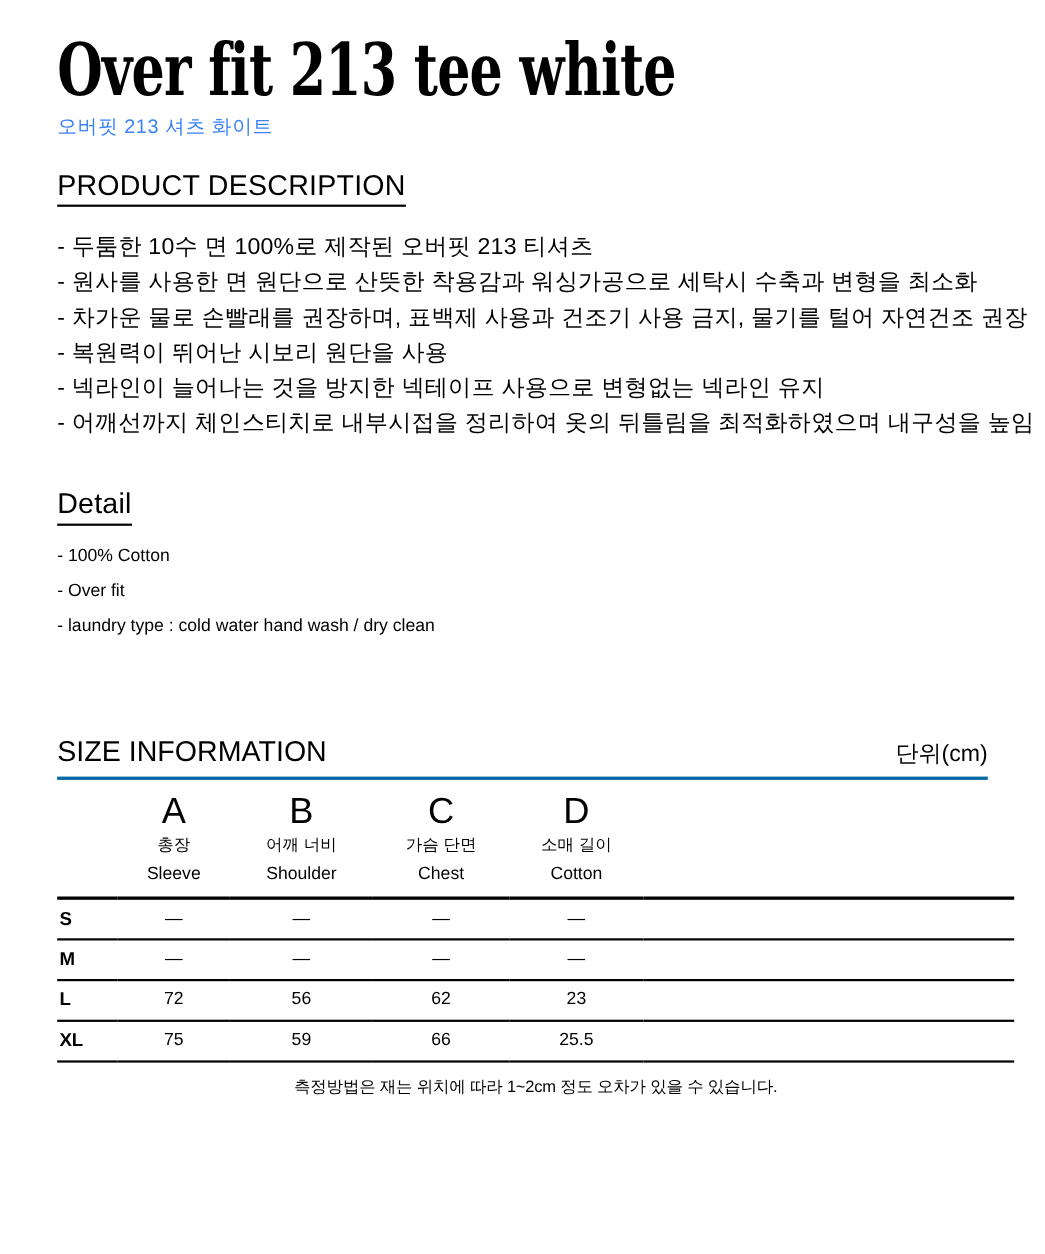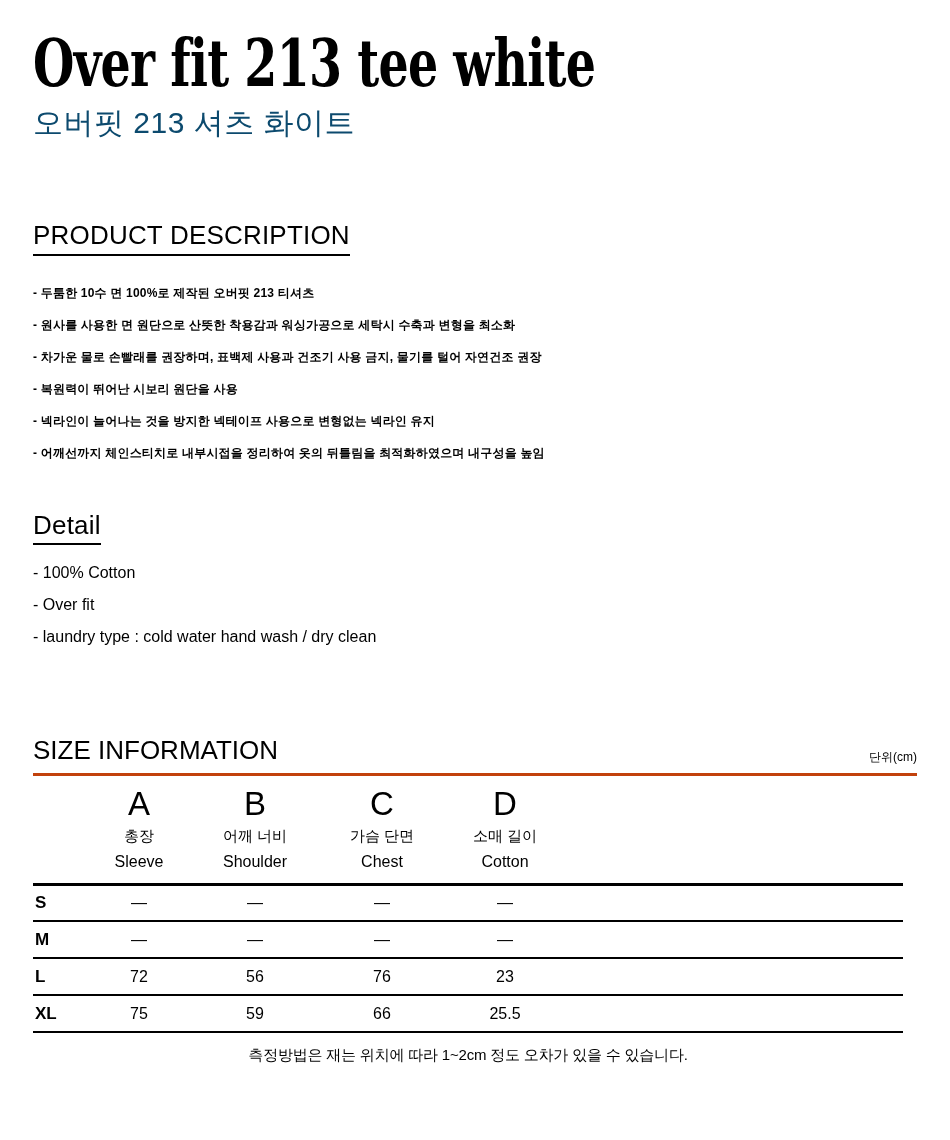--- a/index.html
+++ b/index.html
@@ -5,61 +5,61 @@
   * { box-sizing: border-box; }
   html, body { margin: 0; padding: 0; }
   body {
     width: 950px;
     height: 1140px;
     background: #ffffff;
     color: #000000;
     font-family: "Liberation Sans", sans-serif;
     overflow: hidden;
   }
-  .page { padding: 0 33px; }
+  .page { padding: 0 52px; }
 
   
   .title {
     margin: 0;
     padding-top: 30px;
     font-family: "DejaVu Serif", serif;
     font-weight: 700;
     font-size: 66px;
     line-height: 1.0;
     letter-spacing: -1px;
     transform: scaleX(0.72);
     transform-origin: left center;
     white-space: nowrap;
   }
   .subtitle {
     margin: 10px 0 0 0;
-    font-size: 30px;
+    font-size: 18px;
     line-height: 1.1;
-    color: #0c4a6e;
+    color: #3b82f6;
     letter-spacing: 0.5px;
   }
 
   
   .section-heading {
     margin: 0;
     font-size: 26px;
     font-weight: 400;
     line-height: 1.1;
     display: inline-block;
     border-bottom: 2px solid #000;
     padding-bottom: 4px;
     letter-spacing: 0.2px;
   }
 
   
-  .section-pd { margin-top: 82px; }
+  .section-pd { margin-top: 28px; }
   .desc-list { margin-top: 21px; }
   .desc-list .line {
-    font-size: 12px;
-    font-weight: 700;
+    font-size: 21px;
+    font-weight: 400;
     line-height: 32px;
     letter-spacing: 0.2px;
     white-space: nowrap;
   }
 
   
   .section-detail { margin-top: 42px; }
   .detail-list { margin-top: 12px; }
   .detail-list .line {
     font-size: 16px;
@@ -67,31 +67,31 @@
     line-height: 32px;
     white-space: nowrap;
   }
 
   
   .section-size { margin-top: 84px; }
   .size-header {
     display: flex;
     justify-content: space-between;
     align-items: flex-end;
-    border-bottom: 3px solid #c2410c;
+    border-bottom: 3px solid #0369a1;
     padding-bottom: 9px;
   }
   .size-header h2 {
     margin: 0;
     font-size: 26px;
     font-weight: 400;
     line-height: 1.05;
   }
   .unit {
-    font-size: 12px;
+    font-size: 21px;
     line-height: 1.1;
   }
   table.size-table {
     width: 870px;
     border-collapse: collapse;
     table-layout: fixed;
   }
   .size-table col.c-label  { width: 55px; }
   .size-table col.c-a      { width: 102px; }
   .size-table col.c-b      { width: 130px; }
@@ -214,21 +214,21 @@
           <td>—</td>
           <td>—</td>
           <td>—</td>
           <td>—</td>
           <td></td>
         </tr>
         <tr>
           <th class="row-label">L</th>
           <td>72</td>
           <td>56</td>
-          <td>76</td>
+          <td>62</td>
           <td>23</td>
           <td></td>
         </tr>
         <tr>
           <th class="row-label">XL</th>
           <td>75</td>
           <td>59</td>
           <td>66</td>
           <td>25.5</td>
           <td></td>

